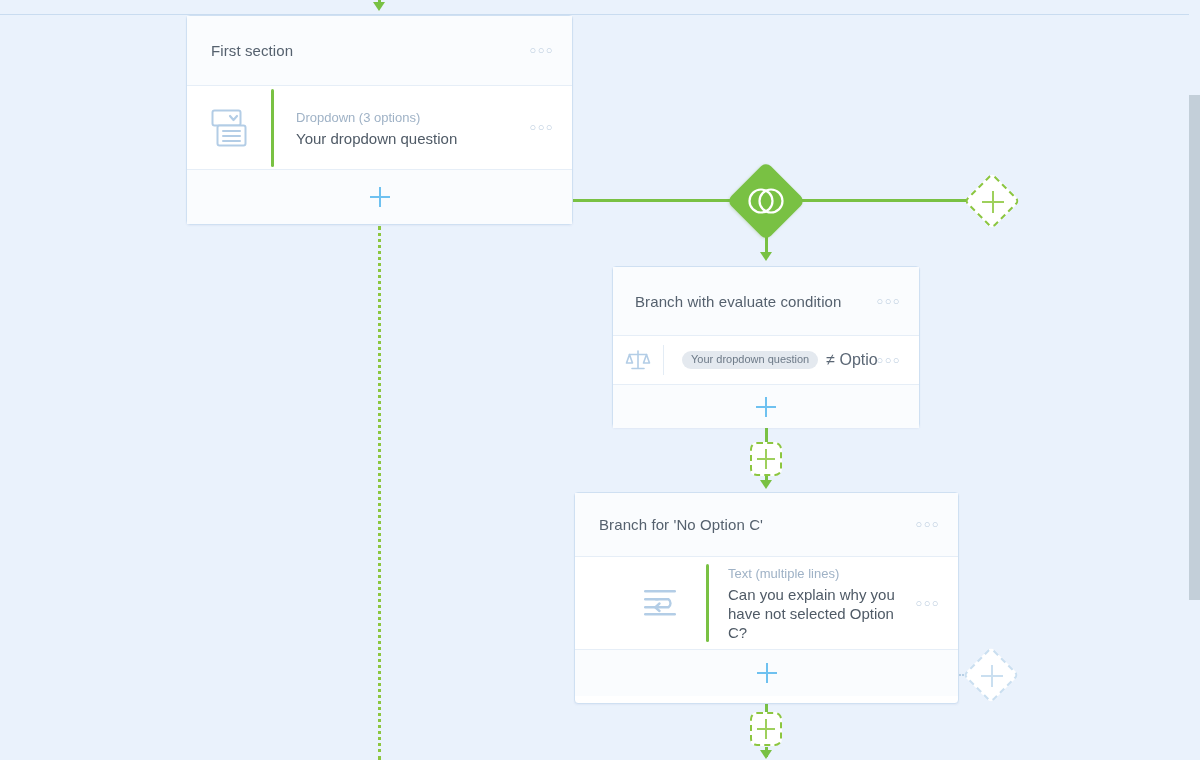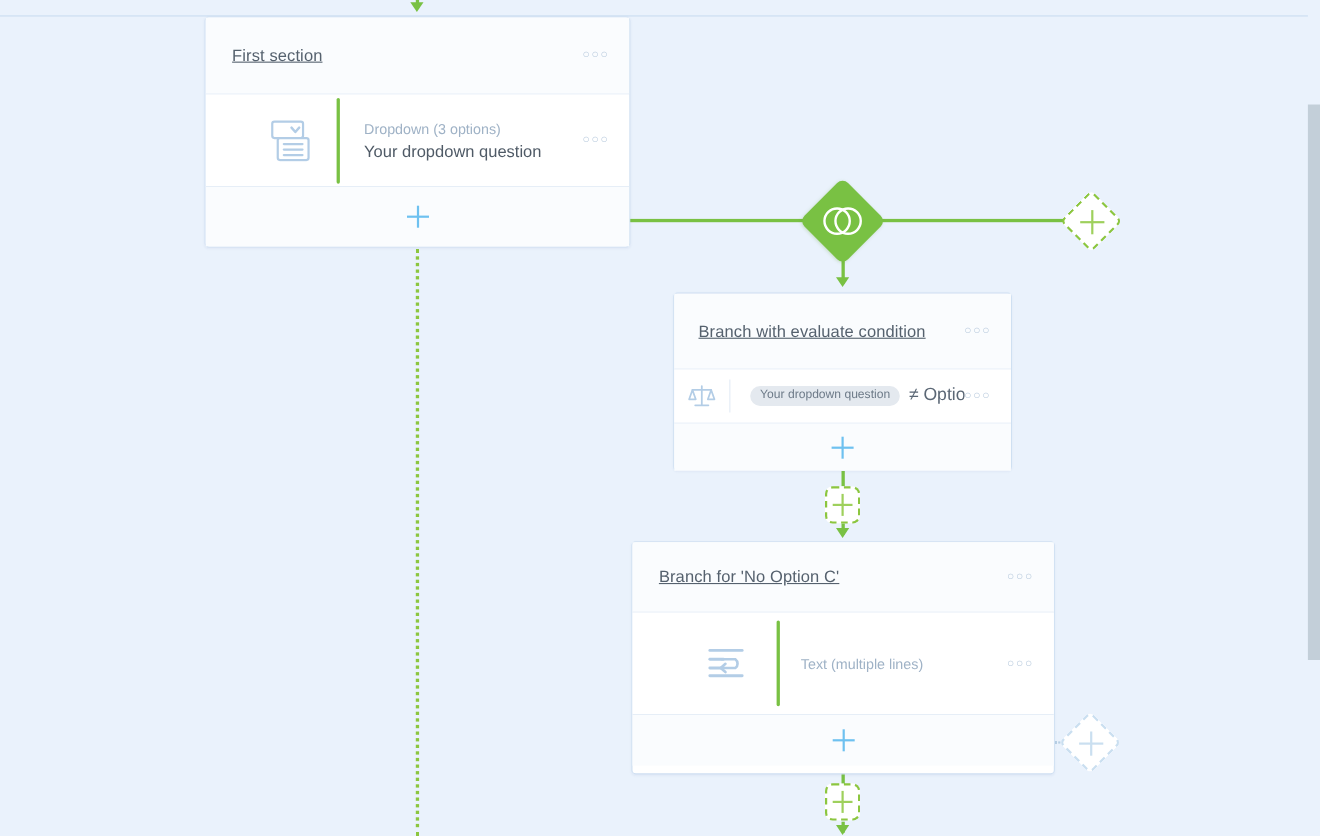--- a/index.html
+++ b/index.html
@@ -38,21 +38,20 @@
     display: flex;
     align-items: center;
     padding: 0 18px 0 24px;
   }
   .card-title {
     flex: 1;
     font-size: 15px;
     color: #55616e;
     letter-spacing: .1px;
     white-space: nowrap;
-    text-decoration: underline;
   }
   .dots {
     color: #b8cadd;
     font-size: 11px;
     letter-spacing: 1.5px;
     line-height: 1;
     cursor: pointer;
     user-select: none;
     font-family: "Liberation Sans", sans-serif;
   }
@@ -247,21 +246,21 @@
   <div class="arrow-down" style="left:760px; top:750px;"></div>
 
   <div class="conn h-dotted-blue" style="left:959px; top:674px; width:16px;"></div>
 
   <div class="card" style="left:186px; top:15px; width:387px; height:210px;">
     <div class="card-header" style="height:70px;">
       <div class="card-title">First section</div>
       <div class="dots"></div>
     </div>
 
-    <div class="card-row" style="height:83px;padding-left:35px;">
+    <div class="card-row" style="height:83px;">
       <div class="row-icon">
         <svg width="36" height="38" viewBox="0 0 36 38" fill="none">
           <rect x="1.5" y="1.5" width="28" height="15" rx="2" stroke="#b3cde6" stroke-width="2" fill="#fff"></rect>
           <path d="M19 7 l3.5 4 L26 7" stroke="#b3cde6" stroke-width="2.2" fill="none" stroke-linecap="round" stroke-linejoin="round"></path>
           <rect x="6.5" y="16.5" width="28" height="20" rx="2" stroke="#b3cde6" stroke-width="2" fill="#fff"></rect>
           <rect x="11" y="21" width="19" height="2" rx="1" fill="#b3cde6"></rect>
           <rect x="11" y="26" width="19" height="2" rx="1" fill="#b3cde6"></rect>
           <rect x="11" y="31" width="19" height="2" rx="1" fill="#b3cde6"></rect>
         </svg>
       </div>
@@ -335,20 +334,21 @@
           <rect x="1" y="10" width="15" height="2.6" rx="1.3" fill="#b3cde6"></rect>
           <rect x="1" y="18" width="15" height="2.6" rx="1.3" fill="#b3cde6"></rect>
           <rect x="1" y="25" width="32" height="2.6" rx="1.3" fill="#b3cde6"></rect>
           <path d="M13 11.3 h12.5 a5 5 0 0 1 0 8 H13" stroke="#b3cde6" stroke-width="2.4" fill="none" stroke-linecap="round"></path>
           <path d="M16.5 15.5 L12.2 19.3 L16.5 23" stroke="#b3cde6" stroke-width="2.4" fill="none" stroke-linecap="round" stroke-linejoin="round"></path>
         </svg>
       </div>
       <div class="accent-bar" style="height:78px;"></div>
       <div class="row-text" style="padding-left:19px; max-width:240px;">
         <div class="row-kind">Text (multiple lines)</div>
+        <div class="row-question">Can you explain why you have not selected Option C?</div>
       </div>
       <div class="dots"></div>
     </div>
 
     <div class="card-footer" style="height:47px;">
       <span class="plus-blue"></span>
     </div>
   </div>
 
   <div class="add-diamond blue" style="left:971px; top:655px;">

